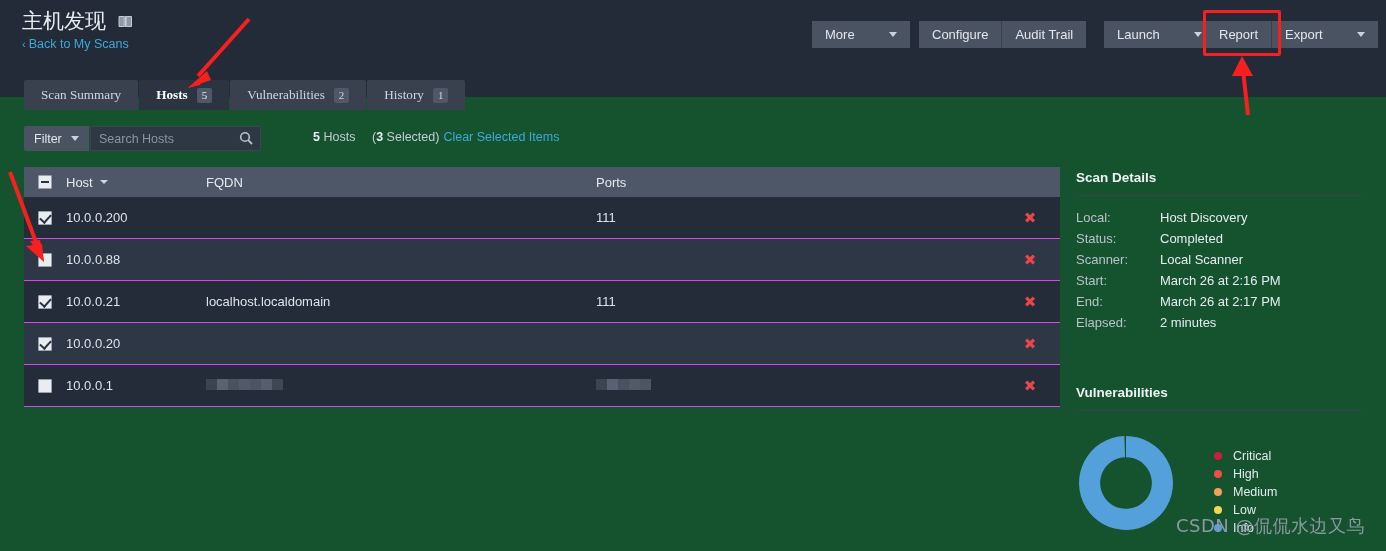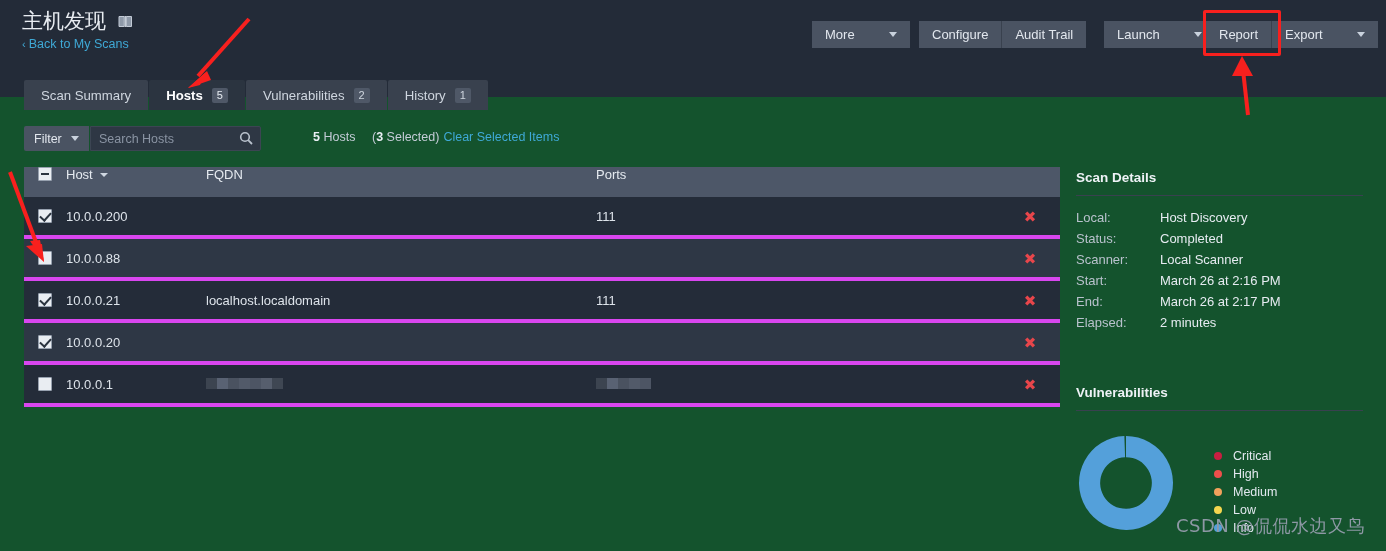--- a/index.html
+++ b/index.html
@@ -53,21 +53,21 @@
 
   
   .tabs {
     position: absolute; left: 0; top: 65px; width: 1386px; height: 32px;
     background: #232b38;
   }
   .tabs-inner { position: absolute; left: 24px; top: 15px; display: flex; }
   .tab {
     height: 30px; padding: 0 17px; display: flex; align-items: center;
     font-size: 13.2px; color: #cfd6df; background: #39414e;
-    cursor: pointer; margin-right: 1px; border-radius: 2px 2px 0 0;
+    cursor: pointer; margin-right: 1px; border-radius: 2px 2px 0 0; font-family: Liberation Serif, serif;
   }
   .tab.active { background: #2b3440; color: #ffffff; font-weight: bold; }
   .tab .cnt {
     margin-left: 9px; font-size: 11px; color: #cfd6df;
     background: #4f5867; border-radius: 2px; padding: 1px 5px; line-height: 13px;
   }
   .tab.active .cnt { background: #4f5867; color: #e6ebf1; font-weight: normal; }
 
   
   .filterbar { position: absolute; left: 0; top: 97px; width: 1386px; height: 42px; }
@@ -98,26 +98,26 @@
     font-size: 12.5px; color: #c4ccd7;
   }
   .host-count b { color: #e9eef4; }
   .selected-info { position: absolute; left: 372px; top: 130px; font-size: 12.5px; color: #c4ccd7; }
   .selected-info b { color: #e9eef4; }
   .clear-link { color: #3fa9d6; cursor: pointer; margin-left: 4px; }
 
   
   .table { position: absolute; left: 24px; top: 167px; width: 1036px; }
   .thead {
-    display: flex; align-items: flex-start; height: 30px;
+    display: flex; align-items: center; height: 30px;
     background: #4d5768; color: #e5eaf0; font-size: 13px;
   }
   .trow {
     display: flex; align-items: center; height: 42px;
-    border-bottom: 4px solid #d946ef; font-size: 13px; color: #dde3ea;
+    border-bottom: 1px solid #d946ef; font-size: 13px; color: #dde3ea;
     cursor: pointer;
   }
   .trow.odd  { background: #242c39; }
   .trow.even { background: #2e3745; }
   .c-check { width: 42px; display: flex; justify-content: center; align-items: center; }
   .c-host  { width: 140px; padding-left: 0px; }
   .c-fqdn  { width: 390px; }
   .c-ports { flex: 1; }
   .c-del   { width: 60px; display: flex; justify-content: center; align-items: center; }
   .thead .c-host { display: flex; align-items: center; }

